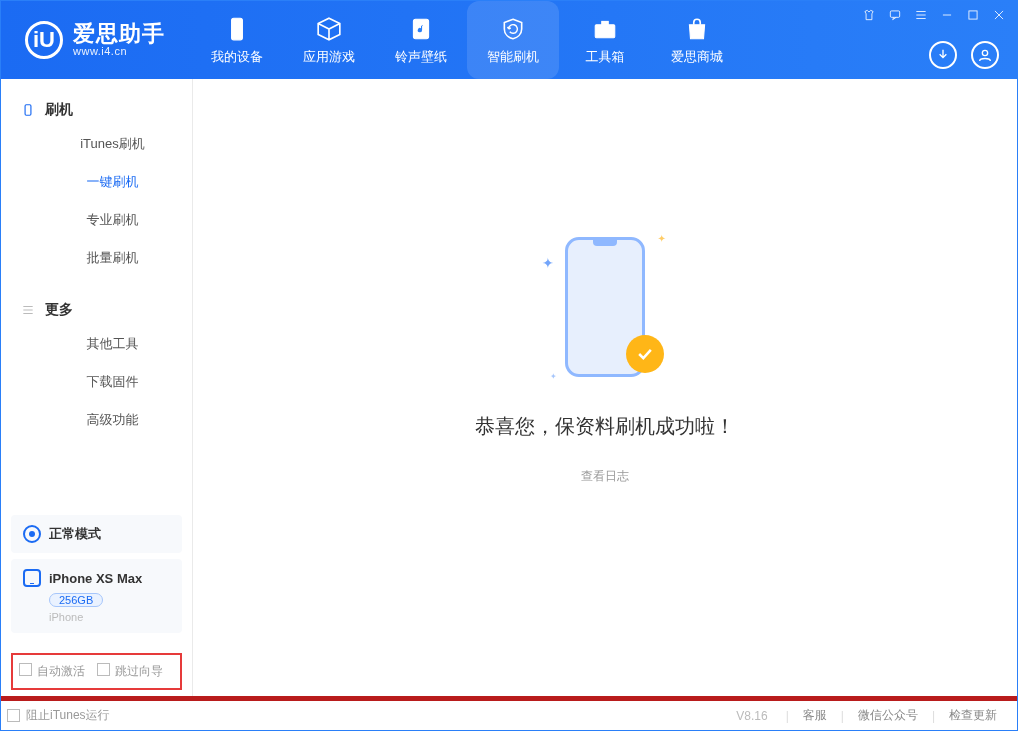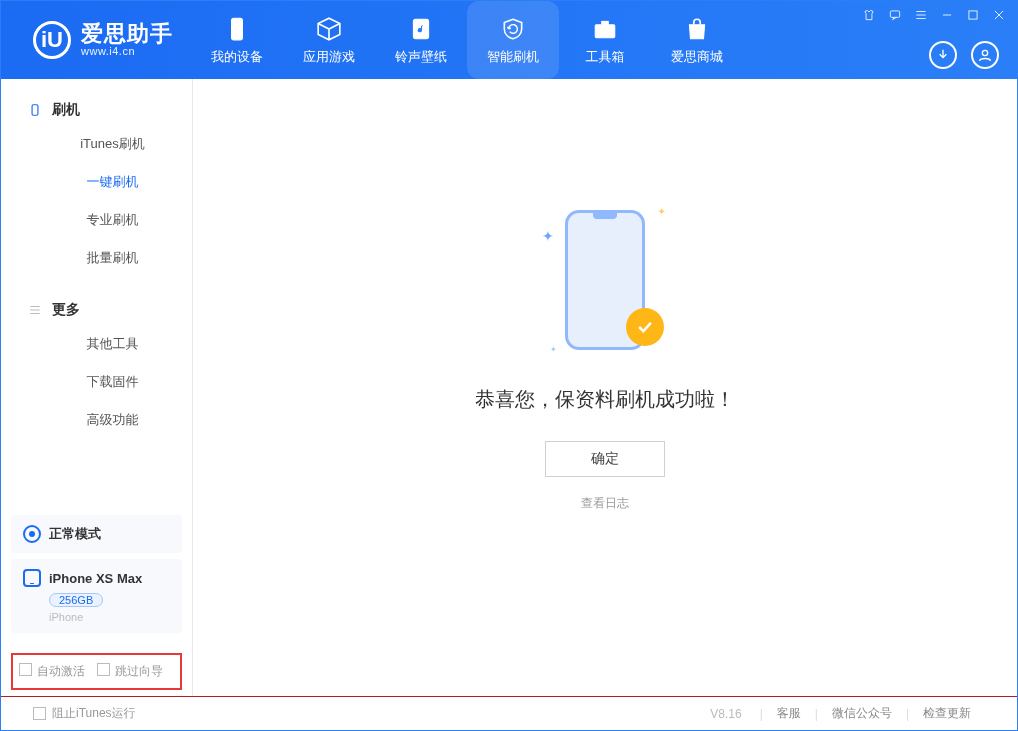--- a/index.html
+++ b/index.html
@@ -1,40 +1,40 @@
 <!DOCTYPE html>
 <html><head>
 <meta charset="utf-8">
 <style>
 * { margin: 0; padding: 0; box-sizing: border-box; font-family: "Microsoft YaHei", "PingFang SC", sans-serif; }
 body { background: #f5f5f5; display: flex; justify-content: center; align-items: flex-start; padding: 0; }
 .window { width: 1018px; height: 731px; background: #fff; border: 1px solid #2a7ff8; position: relative; display: flex; flex-direction: column; }
 
 
 .header { height: 78px; background: linear-gradient(to right, #1b6bf3, #2a7ff8); display: flex; align-items: stretch; color: #fff; position: relative; }
-.logo-wrap { display: flex; align-items: center; padding: 0 14px 0 32px; min-width: 190px; }
+.logo-wrap { display: flex; align-items: center; padding: 0 14px 0 24px; min-width: 190px; }
 .logo-circle { width: 38px; height: 38px; border: 3px solid #fff; border-radius: 50%; display: flex; align-items: center; justify-content: center; font-weight: bold; font-size: 22px; margin-right: 10px; }
 .logo-text .app-name { font-size: 22px; font-weight: 600; letter-spacing: 1px; line-height: 1; }
 .logo-text .app-domain { font-size: 11px; opacity: .9; letter-spacing: .5px; }
 .tabs { display: flex; height: 100%; }
 .tab { width: 92px; display: flex; flex-direction: column; align-items: center; justify-content: center; cursor: pointer; font-size: 13px; gap: 5px; }
 .tab.active { background: rgba(255,255,255,.12); border-radius: 12px; }
 .tab .ticon { width: 28px; height: 28px; display: flex; align-items: center; justify-content: center; }
 .tab .ticon svg { width: 26px; height: 26px; fill: #fff; stroke: #fff; }
 .win-controls { position: absolute; top: 6px; right: 10px; display: flex; gap: 10px; align-items: center; }
 .win-controls .wc { width: 16px; height: 16px; display: flex; align-items: center; justify-content: center; cursor: pointer; opacity: .95; }
 .win-controls svg { width: 14px; height: 14px; stroke: #fff; fill: none; stroke-width: 1.5; }
 .header-right { position: absolute; right: 18px; bottom: 10px; display: flex; gap: 14px; }
 .header-right .rnd { width: 28px; height: 28px; border: 2px solid #fff; border-radius: 50%; display: flex; align-items: center; justify-content: center; cursor: pointer; }
 .header-right svg { width: 16px; height: 16px; stroke: #fff; fill: none; stroke-width: 2; }
 
 
 .body { flex: 1; display: flex; min-height: 0; }
 .sidebar { width: 192px; border-right: 1px solid #eaeaea; display: flex; flex-direction: column; padding-top: 16px; }
-.sb-group-hdr { display: flex; align-items: center; padding: 6px 27px; font-size: 14px; color: #333; font-weight: 600; gap: 10px; }
+.sb-group-hdr { display: flex; align-items: center; padding: 6px 20px; font-size: 14px; color: #333; font-weight: 600; gap: 10px; }
 .sb-group-hdr svg { width: 14px; height: 14px; }
 .sb-item { padding: 10px 20px 10px 52px; font-size: 13px; color: #555; cursor: pointer; text-align: center; }
 .sb-item.active { color: #1b6bf3; }
 .sb-spacer { flex: 1; }
 .sb-status { background: #f7f9fc; margin: 6px 10px; border-radius: 4px; padding: 10px 12px; display: flex; align-items: flex-end; gap: 8px; font-size: 13px; color: #333; font-weight: 600; }
 .sb-status .dot-ico { width: 18px; height: 18px; border: 2px solid #1b6bf3; border-radius: 50%; position: relative; }
 .sb-status .dot-ico::after { content: ""; position: absolute; width: 6px; height: 6px; background: #1b6bf3; border-radius: 50%; top: 4px; left: 4px; }
 .sb-device { background: #f7f9fc; margin: 0 10px 10px 10px; border-radius: 4px; padding: 10px 12px; }
 .sb-device .dev-row1 { display: flex; align-items: center; gap: 8px; }
 .sb-device .dev-ico { width: 18px; height: 18px; border: 2px solid #1b6bf3; border-radius: 4px; position: relative; }
@@ -56,21 +56,21 @@
 .check-badge svg { width: 20px; height: 20px; stroke: #fff; stroke-width: 3; fill: none; }
 .spark { position: absolute; font-size: 14px; color: #a6c6fb; }
 .spark.s1 { left: 2px; top: 24px; color: #73a5fa; }
 .spark.s2 { right: 4px; top: 2px; font-size: 10px; color: #ffcc66; }
 .spark.s3 { left: 10px; bottom: 10px; font-size: 8px; }
 .success-msg { font-size: 20px; color: #333; font-weight: 500; margin-bottom: 28px; }
 .ok-btn { width: 120px; height: 36px; border: 1px solid #d0d0d0; background: #fff; font-size: 14px; color: #444; cursor: pointer; margin-bottom: 18px; }
 .loglink { font-size: 12px; color: #999; cursor: pointer; }
 
 
-.footer { height: 34px; border-top: 1px solid #b91c1c; display: flex; align-items: center; padding: 0 32px; font-size: 12px; color: #999; }
+.footer { height: 34px; border-top: 5px solid #b91c1c; display: flex; align-items: center; padding: 0 6px; font-size: 12px; color: #999; }
 .footer .fcb { width: 13px; height: 13px; border: 1px solid #bbb; margin-right: 6px; }
 .footer .f-spacer { flex: 1; }
 .footer .fver { color: #bbb; margin-right: 18px; }
 .footer .flink { color: #888; padding: 0 14px; cursor: pointer; }
 .footer .fsep { color: #ddd; }
 </style>
 </head>
 <body>
 
 <div class="window">
@@ -248,21 +248,20 @@
           <div class="notch"></div>
           <div class="phone-btn"></div>
         </div>
         <div class="check-badge">
           <svg viewBox="0 0 24 24">
               <path d="M5 12 L10 17 L19 7"></path>
             </svg>
         </div>
       </div>
       <div class="success-msg">恭喜您，保资料刷机成功啦！</div>
-      <button class="ok-btn">确定</button>
       <span class="loglink">查看日志</span>
     </div>
 
   </div>
 
   <div class="footer">
     <label style="display:flex;align-items:center;cursor:pointer">
       <span class="fcb"></span>
       <span>阻止iTunes运行</span>
     </label>

